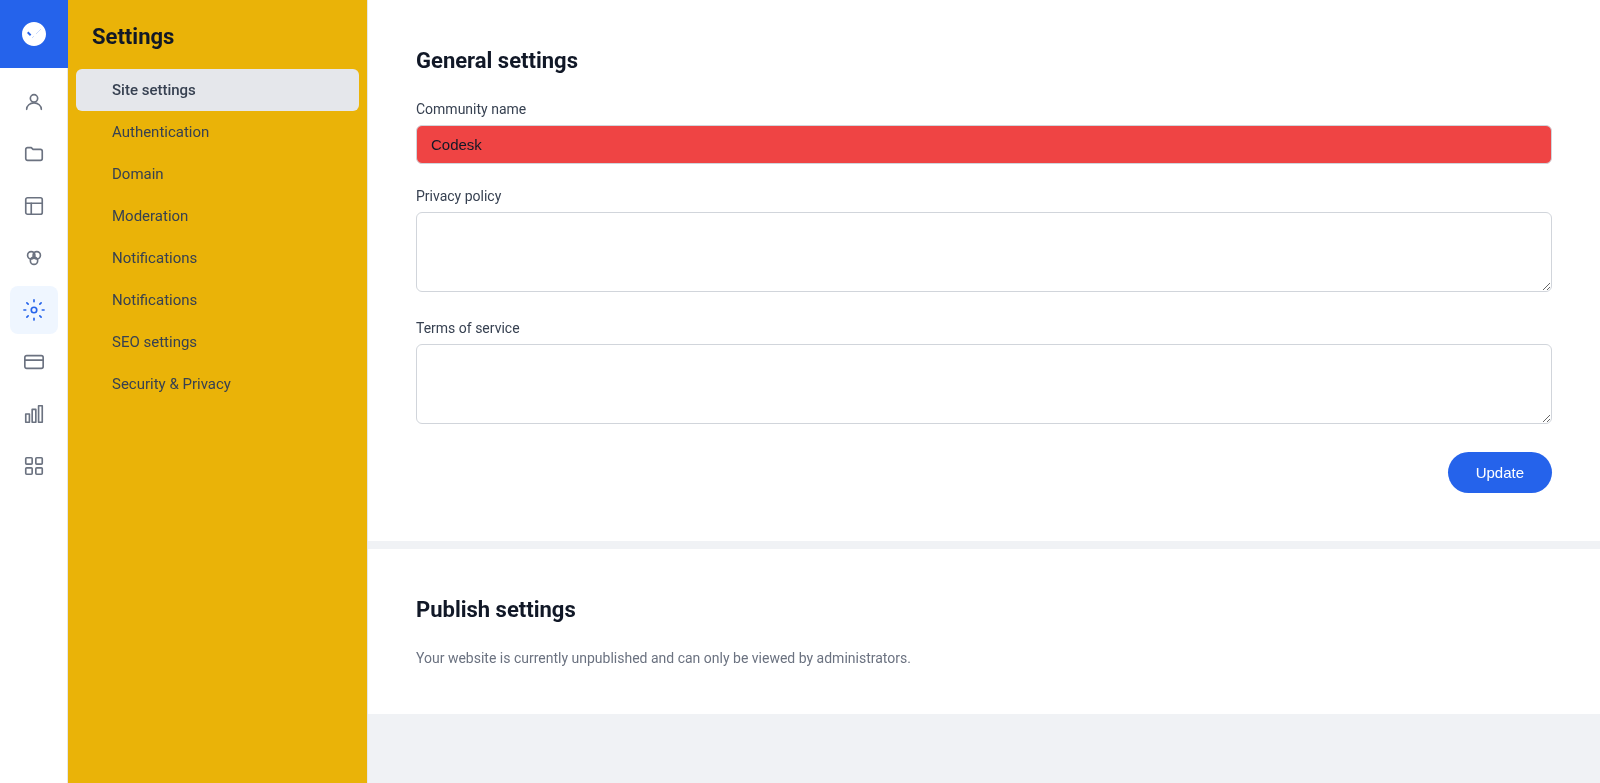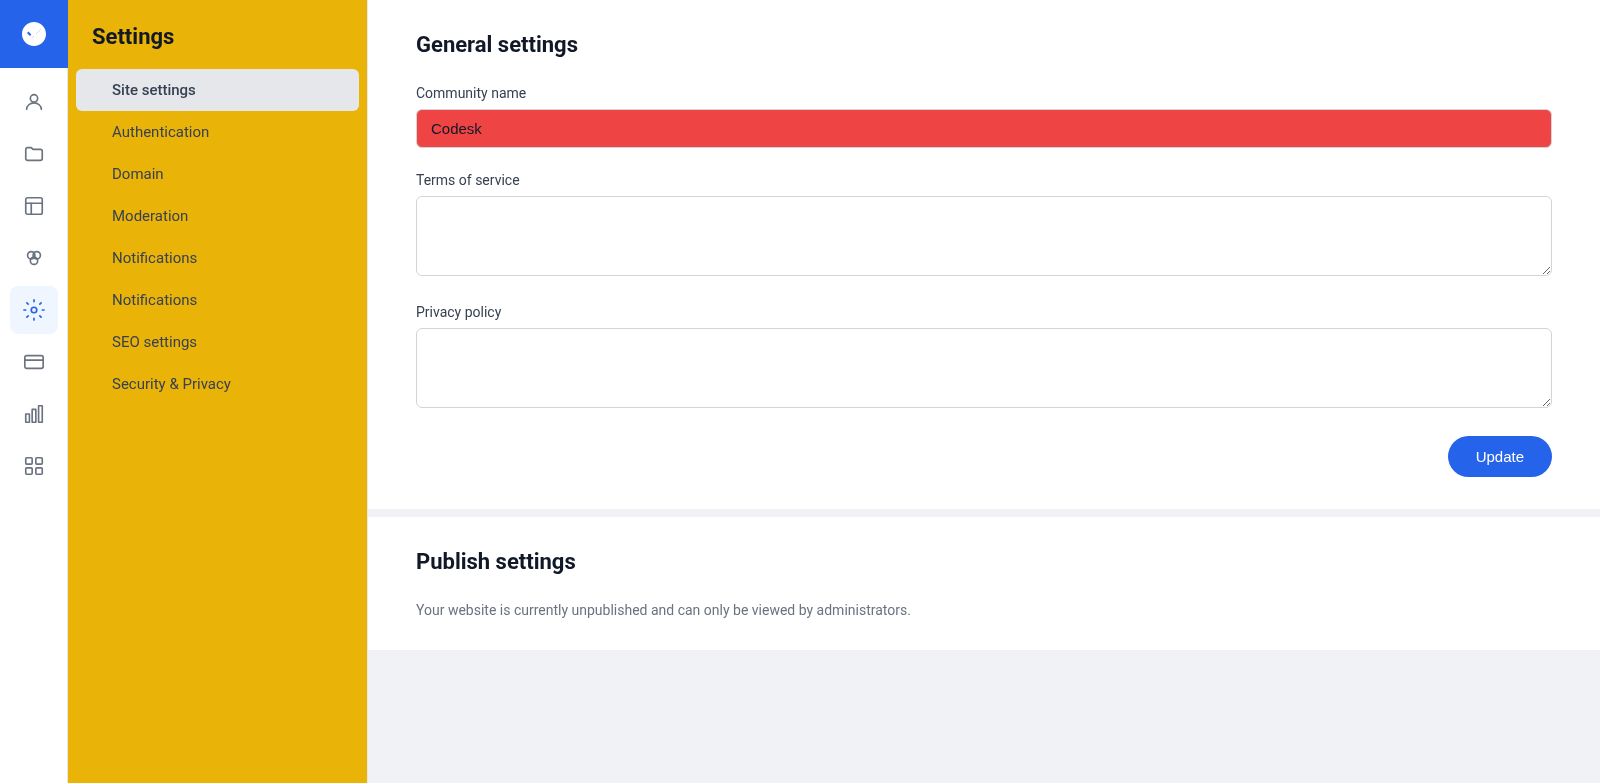--- a/index.html
+++ b/index.html
@@ -69,21 +69,21 @@
     
     .main-content {
       flex: 1;
       overflow-y: auto;
       background: #f0f2f5;
       padding: 0;
     }
     .content-section {
       background: #fff;
       margin-bottom: 8px;
-      padding: 32px 48px;
+      padding: 48px 48px;
     }
     .section-title {
       font-size: 22px;
       font-weight: 700;
       color: #111827;
       margin-bottom: 28px;
     }
     .form-group {
       margin-bottom: 24px;
     }
@@ -224,29 +224,29 @@
 
   <div class="content-section">
     <div class="section-title">General settings</div>
 
     <div class="form-group">
       <label class="form-label">Community name</label>
       <input class="form-input" type="text" value="Codesk" style="">
     </div>
 
     <div class="form-group">
+      <label class="form-label">Privacy policy</label>
+      <textarea class="form-textarea" style=""></textarea>
+    </div>
+
+    <div class="form-group">
       <label class="form-label">Terms of service</label>
       <textarea class="form-textarea" style=""></textarea>
     </div>
 
-    <div class="form-group">
-      <label class="form-label">Privacy policy</label>
-      <textarea class="form-textarea" style=""></textarea>
-    </div>
-
     <button class="btn-update">Update</button>
   </div>
 
   <div class="content-section">
     <div class="section-title">Publish settings</div>
     <p class="publish-description">Your website is currently unpublished and can only be viewed by administrators.</p>
   </div>
 
 </div>
 

